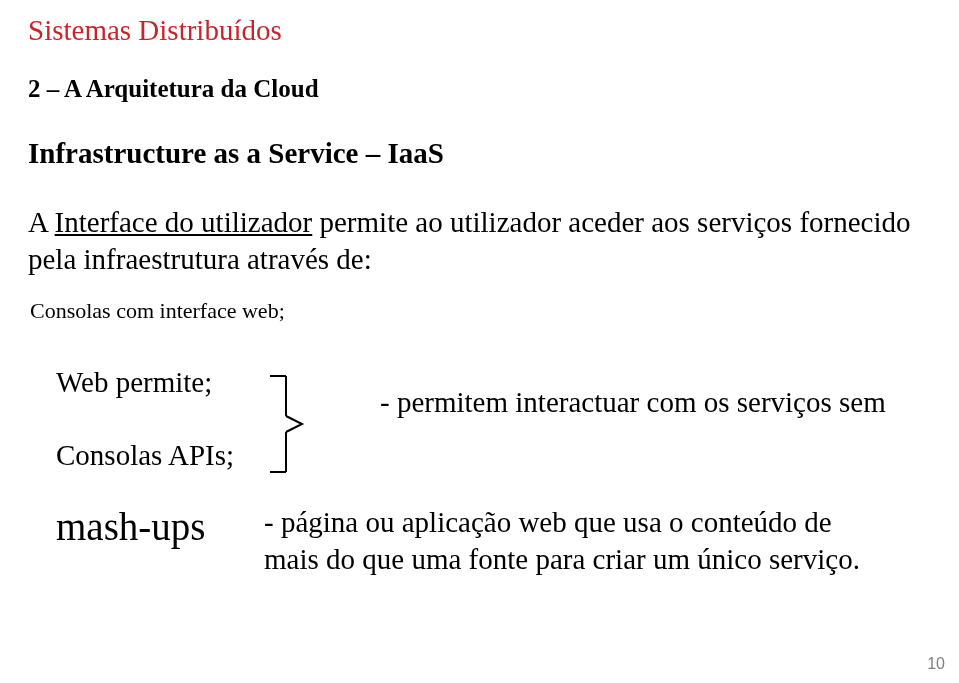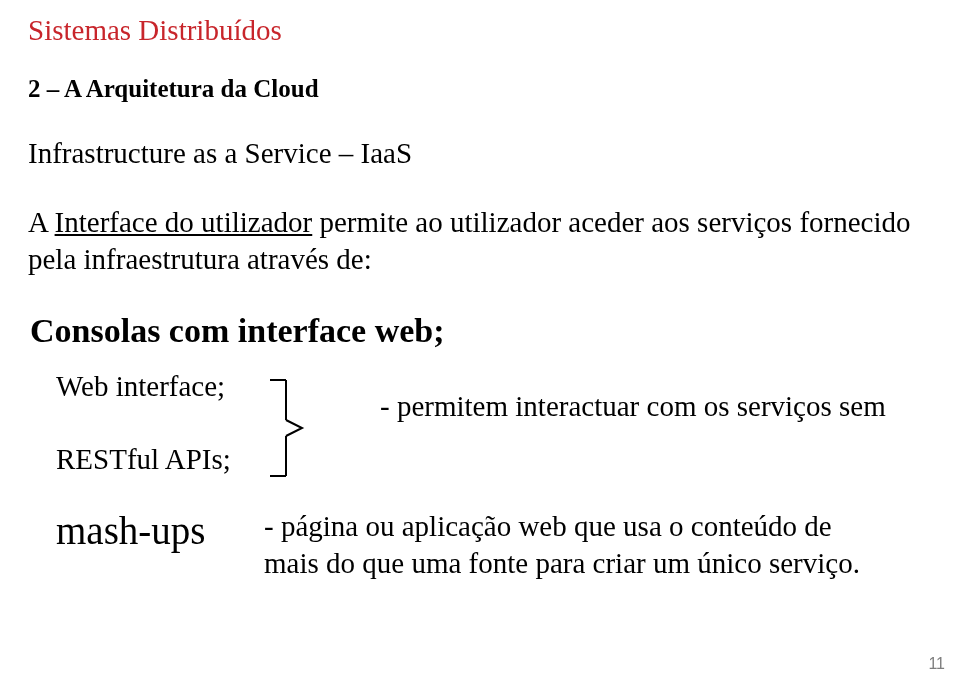--- a/index.html
+++ b/index.html
@@ -24,37 +24,37 @@
     font-weight: normal;
     margin-bottom: 28px;
   }
   .title {
     font-size: 25px;
     font-weight: bold;
     margin-bottom: 34px;
   }
   .subtitle {
     font-size: 29px;
-    font-weight: normal;
+    font-weight: bold;
     margin-bottom: 34px;
   }
   .intro {
     font-size: 29px;
     font-weight: normal;
     line-height: 1.28;
-    margin-bottom: 34px;
+    margin-bottom: 20px;
   }
   .intro .underline {
     text-decoration: underline;
   }
   .bullet1 {
-    font-size: 34px;
-    font-weight: bold;
+    font-size: 22px;
+    font-weight: normal;
     margin-left: 2px;
-    margin-bottom: 20px;
+    margin-bottom: 42px;
   }
   .row {
     position: relative;
     height: 120px;
   }
   .lefts {
     position: absolute;
     left: 28px;
     top: 0;
   }
@@ -114,22 +114,22 @@
   <div class="subtitle">Infrastructure as a Service – IaaS</div>
 
   <div class="intro">
     <span>A </span><span class="underline">Interface do utilizador</span><span> permite ao utilizador aceder aos serviços fornecido pela infraestrutura através de:</span>
   </div>
 
   <div class="bullet1">Consolas com interface web;</div>
 
   <div class="row">
     <div class="lefts">
-      <div class="left-item">Web interface;</div>
-      <div class="left-item">RESTful APIs;</div>
+      <div class="left-item">Web permite;</div>
+      <div class="left-item">Consolas APIs;</div>
     </div>
 
     <svg class="bracket" width="50" height="108" viewBox="0 0 50 108">
 
       <path d="M 6 6 L 22 6" stroke="#000" stroke-width="2" fill="none"></path>
 
       <path d="M 22 6 L 22 46" stroke="#000" stroke-width="2" fill="none"></path>
 
       <path d="M 22 46 L 38 54 L 22 62" stroke="#000" stroke-width="2" fill="none"></path>
 
@@ -144,15 +144,15 @@
   </div>
 
   <div class="mash-row">
     <div class="mash-label">mash-ups</div>
     <div class="mash-desc">
       <div>- página ou aplicação web que usa o conteúdo de</div>
       <div>  mais do que uma fonte para criar um único serviço.</div>
     </div>
   </div>
 
-  <div class="pagenum">11</div>
+  <div class="pagenum">10</div>
 
 </div>
 
 </body></html>

